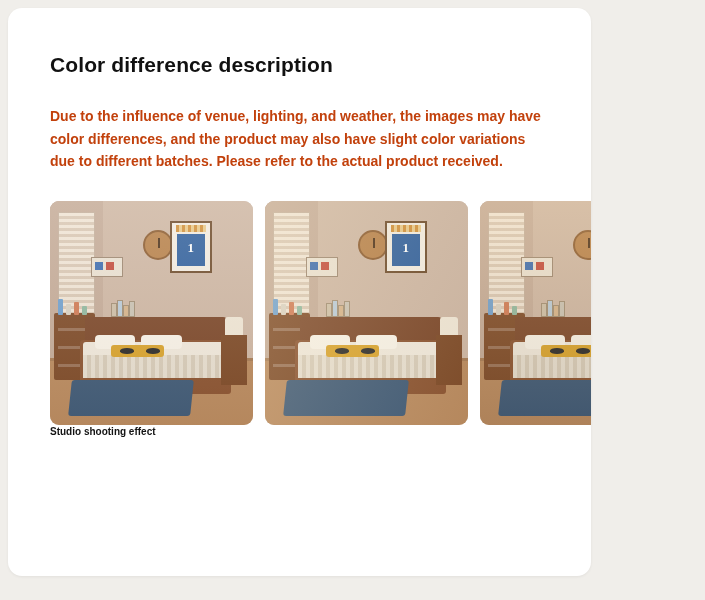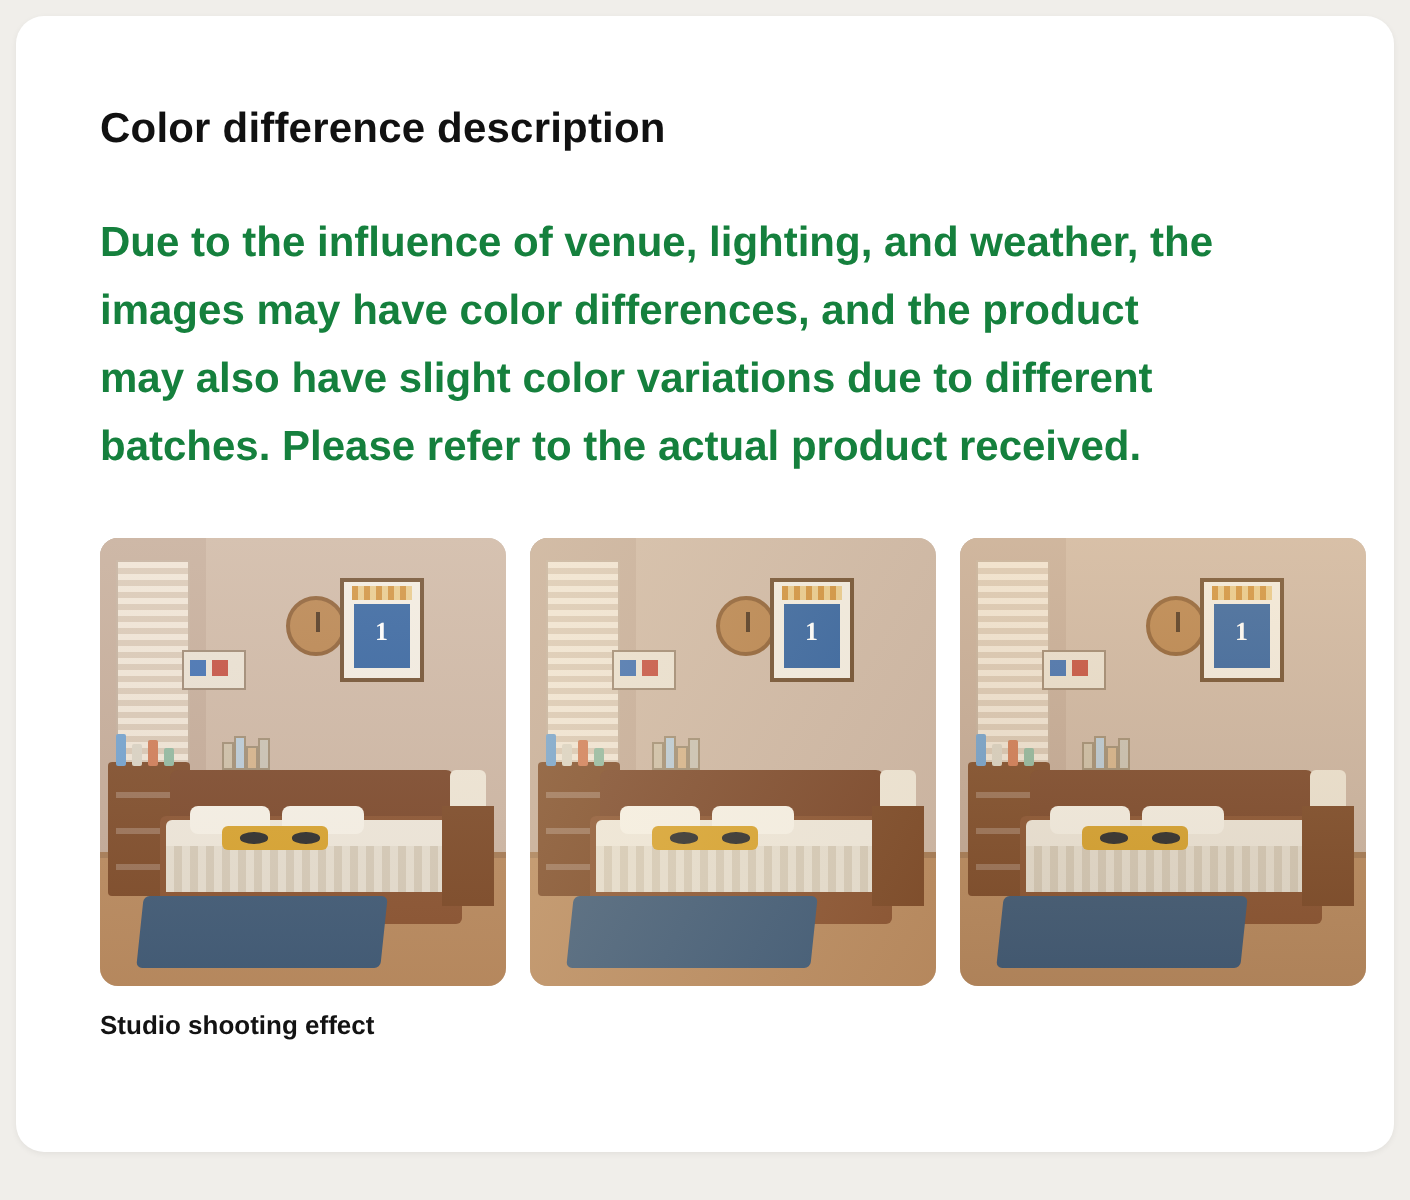--- a/index.html
+++ b/index.html
@@ -10,43 +10,43 @@
   }
   body {
     width: 705px;
     height: 600px;
     overflow: hidden;
   }
   .page {
     position: absolute;
     left: 8px;
     top: 8px;
-    width: 689px;
+    width: 583px;
     height: 568px;
     background: #ffffff;
     border-radius: 14px;
     box-shadow: 0 1px 3px rgba(0,0,0,0.06);
     overflow: hidden;
   }
   .content {
     padding: 44px 40px 0 40px;
   }
   .heading {
     font-size: 21px;
     font-weight: bold;
     color: #111111;
     line-height: 1.28;
     letter-spacing: 0.1px;
     margin: 0 0 26px 2px;
     max-width: 330px;
   }
   .body-text {
-    font-size: 21px;
+    font-size: 14px;
     font-weight: bold;
-    color: #15803d;
+    color: #c2410c;
     line-height: 1.62;
     margin: 0 0 28px 2px;
     max-width: 560px;
   }
   .gallery {
     display: flex;
     gap: 12px;
     margin-left: 2px;
   }
   .card {
@@ -54,25 +54,24 @@
   }
   .photo {
     width: 203px;
     height: 224px;
     border-radius: 9px;
     overflow: hidden;
     position: relative;
     background: #d9cfc4;
   }
   .caption {
-    font-size: 13px;
+    font-size: 10px;
     font-weight: bold;
     color: #131313;
     line-height: 1.32;
-    margin-top: 11px;
     max-width: 190px;
   }
 
   
   .scene { position: absolute; inset: 0; }
 
   .wall {
     position: absolute; left: 0; top: 0; right: 0; height: 70%;
     background: #cdb6a4;
   }

